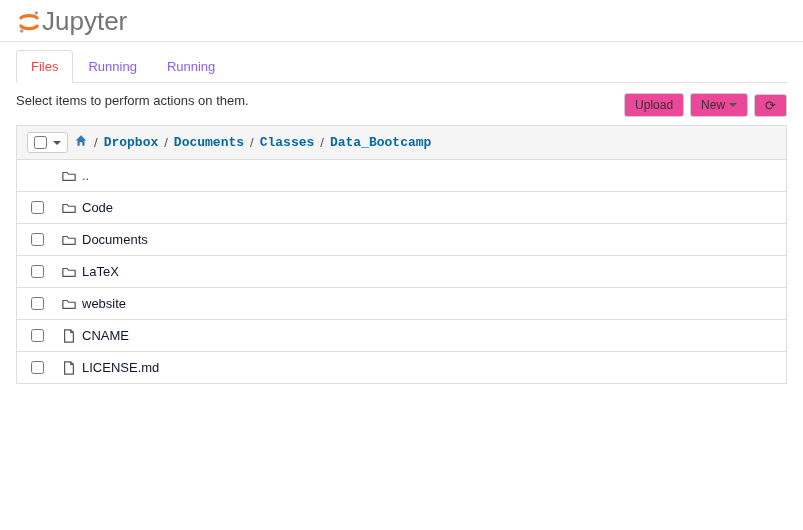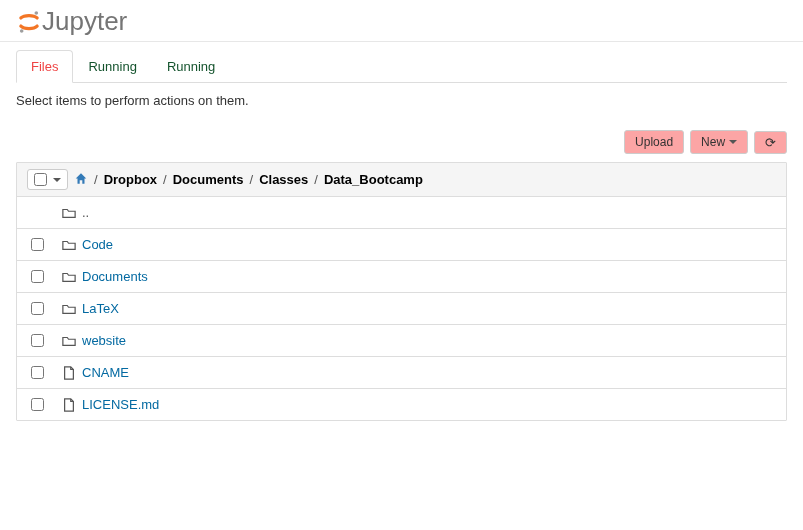--- a/index.html
+++ b/index.html
@@ -2,42 +2,42 @@
 <html><head>
 <meta charset="utf-8">
 <style>
 * { box-sizing: border-box; margin: 0; padding: 0; }
 body { font-family: "Helvetica Neue", Helvetica, Arial, sans-serif; font-size: 13px; color: #333; background: #fff; }
 .header { padding: 6px 16px 4px 16px; border-bottom: 1px solid #e7e7e7; }
 .logo { display: flex; align-items: center; gap: 0; }
 .logo-text { font-size: 26px; color: #757575; letter-spacing: 0px; font-weight: 400; }
 .container { padding: 0 16px; }
 .tabs { display: flex; border-bottom: 1px solid #ddd; margin-top: 8px; }
-.tab { padding: 8px 14px; border: 1px solid transparent; border-bottom: none; border-radius: 4px 4px 0 0; color: #14532d; cursor: pointer; }
+.tab { padding: 8px 14px; border: 1px solid transparent; border-bottom: none; border-radius: 4px 4px 0 0; color: #8b5cf6; cursor: pointer; }
 .tab.active { border-color: #ddd; border-bottom: 1px solid #fff; margin-bottom: -1px; background: #fff; color: #ef4444; }
 .toolbar-row { display: flex; justify-content: space-between; margin: 10px 0 8px 0; }
 .hint { color: #333; font-size: 13px; }
 .actions { display: flex; gap: 6px; align-items: center; }
-.btn { border: 1px solid #ccc; background: #fca5a5; padding: 4px 10px; border-radius: 3px; font-size: 12px; cursor: pointer; color: #333; display: inline-flex; align-items: center; gap: 4px; margin-top: 37px; }
+.btn { border: 1px solid #ccc; background: #ec4899; padding: 4px 10px; border-radius: 3px; font-size: 12px; cursor: pointer; color: #333; display: inline-flex; align-items: center; gap: 4px; }
 .caret { width: 0; height: 0; border-left: 4px solid transparent; border-right: 4px solid transparent; border-top: 4px solid #555; display: inline-block; }
 .refresh-icon { font-size: 13px; line-height: 1; }
 .list { border: 1px solid #ddd; border-radius: 1px; }
 .list-header { background: #f5f5f5; border-bottom: 1px solid #ddd; display: flex; align-items: center; padding: 6px 10px; gap: 6px; }
 .select-all-box { display: flex; align-items: center; border: 1px solid #ccc; border-radius: 3px; background: #fff; padding: 3px 6px; gap: 6px; }
 .select-all-box input { margin: 0; }
 .breadcrumb { display: flex; align-items: center; gap: 6px; color: #777; }
-.breadcrumb a { color: #000000; text-decoration: none; font-weight: bold; }
+.breadcrumb a { color: #0369a1; text-decoration: none; font-weight: bold; font-family: Liberation Mono, monospace; }
 .breadcrumb .sep { color: #555; }
 .row { display: flex; align-items: center; padding: 8px 10px; border-bottom: 1px solid #ddd; }
 .row:last-child { border-bottom: none; }
 .row input[type=checkbox] { margin: 0 18px 0 4px; }
 .row.parent input[type=checkbox] { visibility: hidden; }
 .item-icon { margin-right: 6px; color: #555; display: inline-flex; }
 .item-icon svg { width: 14px; height: 14px; }
-.item-name { color: #0369a1; text-decoration: none; cursor: pointer; }
+.item-name { color: #0f172a; text-decoration: none; cursor: pointer; }
 .parent .item-name { color: #555; }
 .folder-svg { fill: none; stroke: #555; stroke-width: 1.4; }
 .file-svg { fill: none; stroke: #555; stroke-width: 1.4; }
 </style>
 </head>
 <body>
 
 <div class="header">
   <div class="logo">
     <svg width="26" height="26" viewBox="0 0 32 32">

